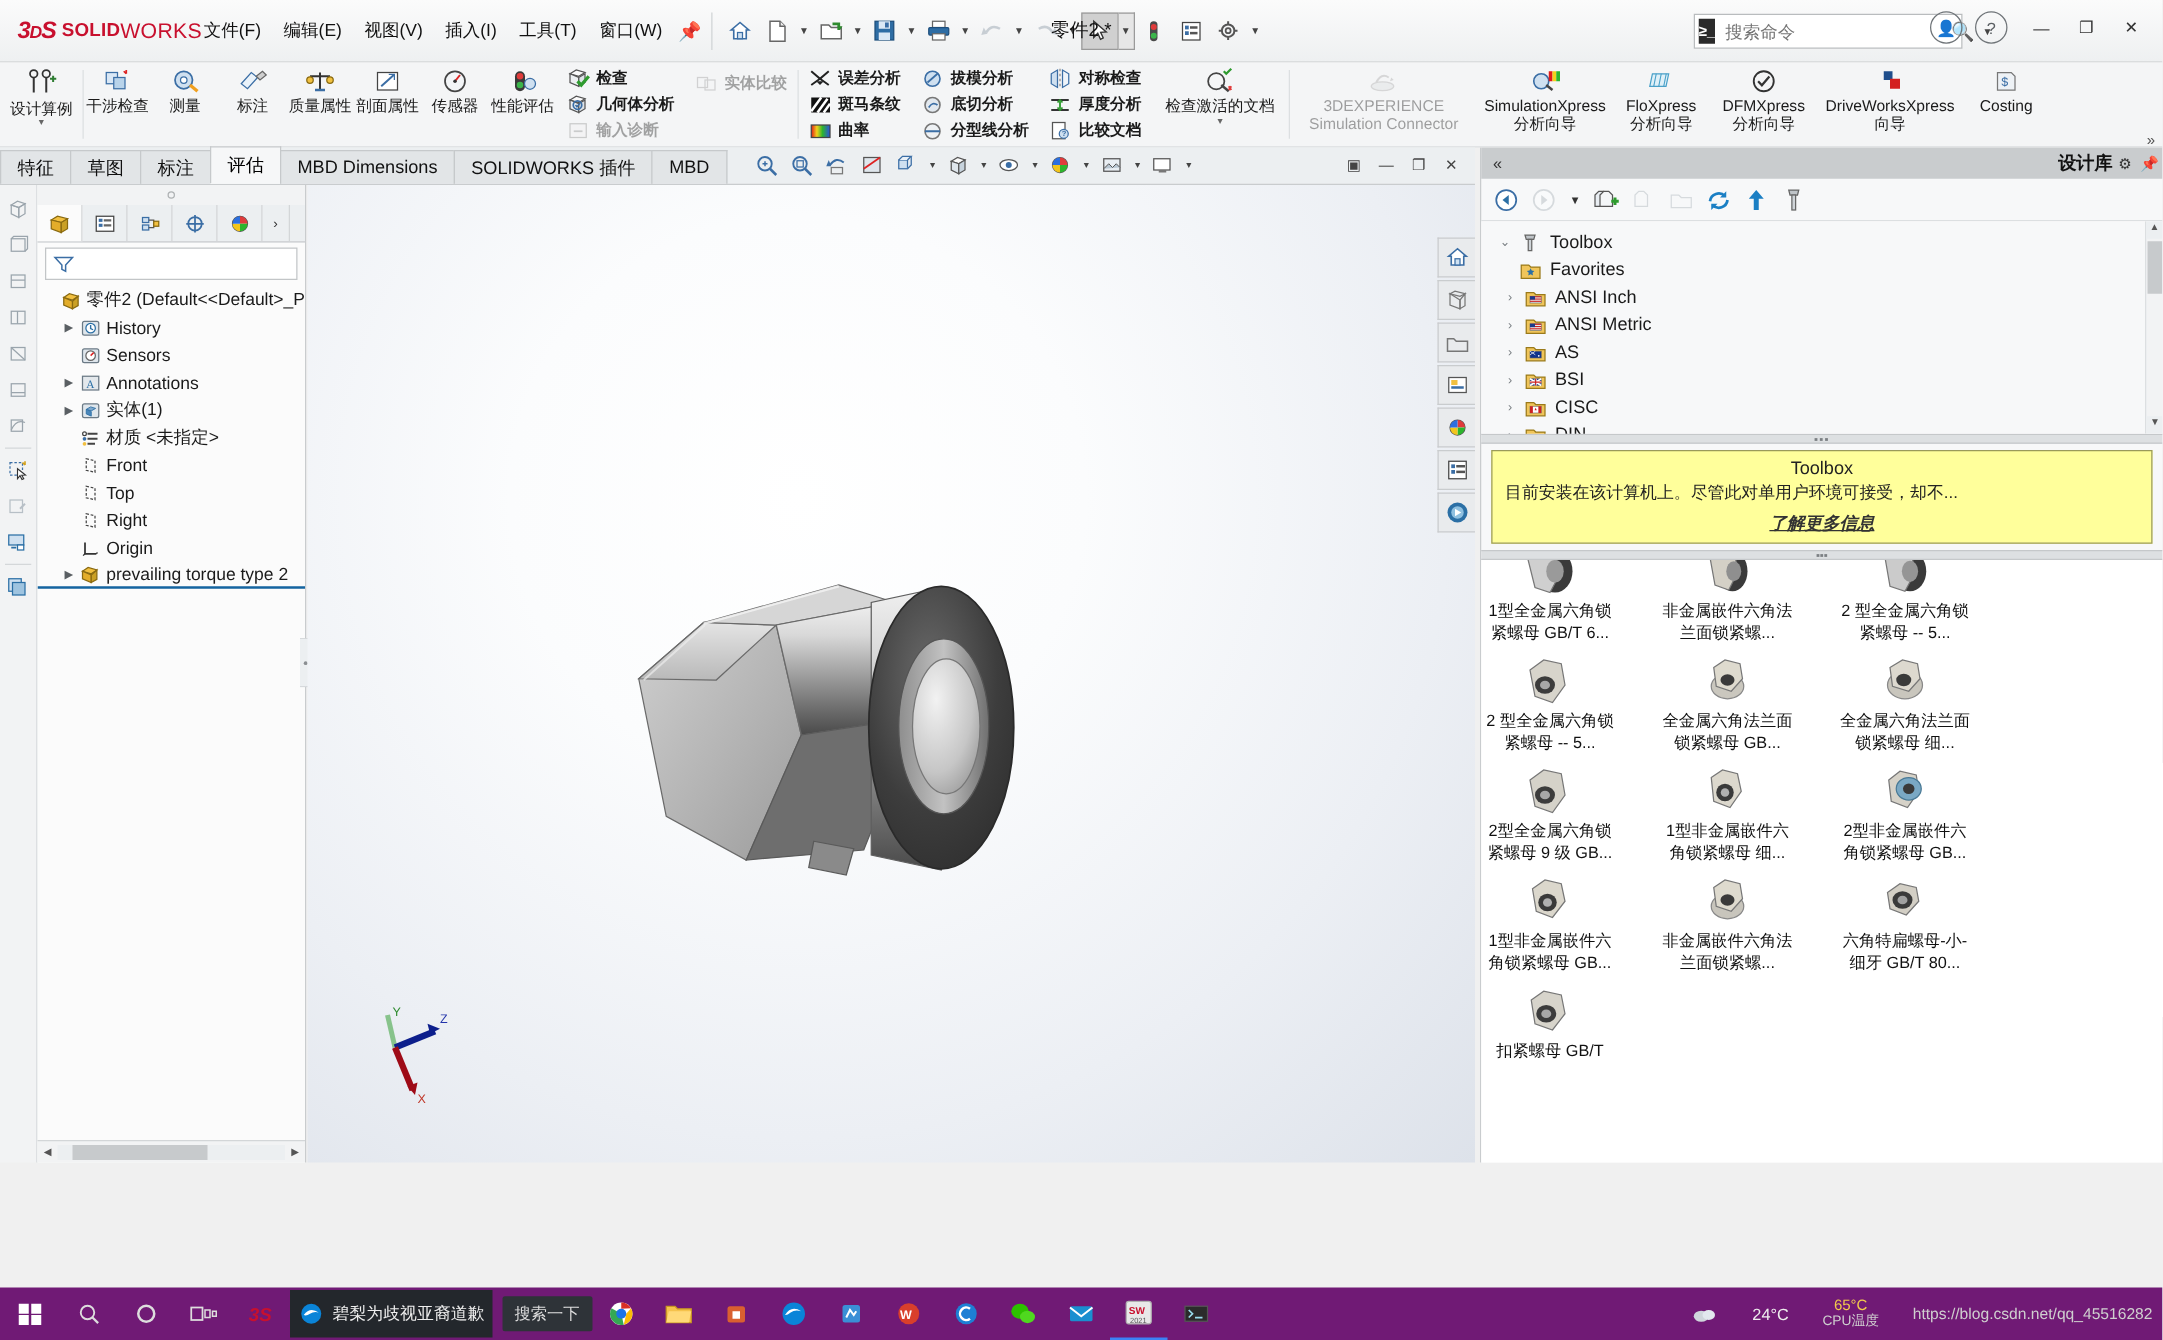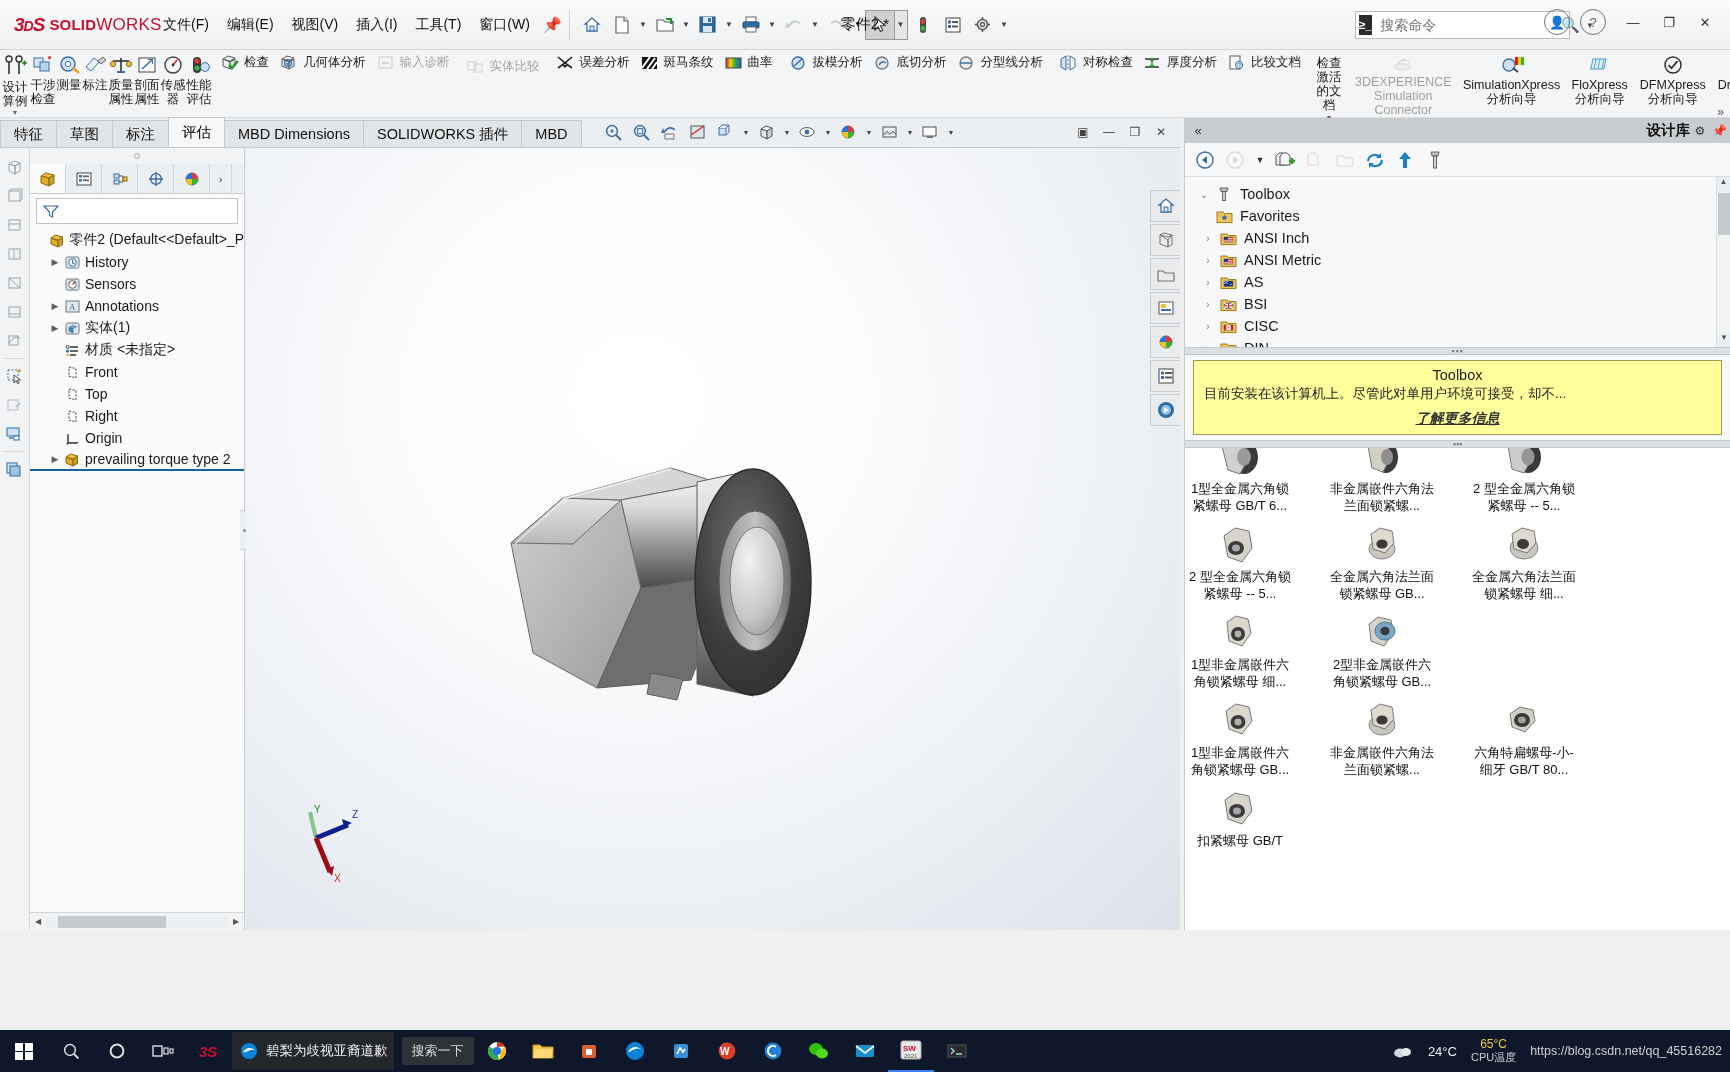--- a/index.html
+++ b/index.html
@@ -52,21 +52,21 @@
     position:absolute; left:0; top:50px; width:1730px; height:68px;
     background:#f4f5f6; border-bottom:1px solid #dadde0; display:flex; align-items:stretch;
   }
   .rb-sep{ width:1px; background:#dcdfe1; margin:6px 0; }
   .rb-big{ width:66px; display:flex; flex-direction:column; align-items:center; justify-content:flex-start;
      padding-top:4px; cursor:default; }
   .rb-big .lbl{ font-size:12.5px; text-align:center; line-height:14px; margin-top:2px; color:#1a1a1a;}
   .rb-big .tri{ font-size:7px; color:#666; margin-top:1px;}
   .rb-med{ width:54px; display:flex; flex-direction:column; align-items:center; padding-top:4px; cursor:default;}
   .rb-med .lbl{ font-size:12.5px; text-align:center; line-height:14px; margin-top:2px;}
-  .rb-col{ display:flex; flex-direction:row; justify-content:center; padding:2px 3px; }
+  .rb-col{ display:flex; flex-direction:column; justify-content:center; padding:2px 3px;font-weight:bold; }
   .rb-row{ display:flex; align-items:center; height:21px; padding:0 5px; cursor:default; white-space:nowrap;}
   .rb-row .lbl{ font-size:12.5px; margin-left:5px; }
   .rb-row.dis{ opacity:.38; }
   .rb-wide{ display:flex; flex-direction:column; align-items:center; padding:4px 6px 0 6px; cursor:default;}
   .rb-wide .lbl{ font-size:12.5px; text-align:center; line-height:14px; margin-top:2px;}
   .rb-wide.dis{ opacity:.4; }
   .rb-expand{ position:absolute; right:6px; top:55px; color:#555; font-size:12px;}
   .ico{ display:inline-block; }
 
   
@@ -165,30 +165,30 @@
   .grid-split{ height:8px; background:#dde0e2; border-top:1px solid #c5c8ca; border-bottom:1px solid #c5c8ca;
     display:flex; align-items:center; justify-content:center; position:relative;}
   .grid{ flex:1; background:#fff; overflow:hidden; position:relative; padding-top:2px;}
   .grow{ display:flex;gap:32px; }
   .gcell{ width:110px; display:flex; flex-direction:column; align-items:center; padding:4px 2px 2px 2px; cursor:default;}
   .gcell .cap{ font-size:13px; text-align:center; line-height:17px; color:#111; margin-top:2px; width:106px;}
   .gnut{ width:52px; height:46px; }
 
   
   .taskbar{
-    position:absolute; left:0; bottom:0; width:1730px; height:42px; background:#0f172a;
+    position:absolute; left:0; bottom:0; width:1730px; height:42px; background:#701a75;
     display:flex; align-items:center; color:#e8e8e8;
   }
   .tb-start{ width:48px;height:42px;display:flex;align-items:center;justify-content:center;}
   .tb-ico{ width:46px;height:42px;display:flex;align-items:center;justify-content:center;}
   .news{ display:flex; align-items:center; height:38px; padding:0 6px; background:#23272c;}
   .news .txt{ font-size:13.5px; margin-left:6px; color:#eee; white-space:nowrap;}
   .searchbox{ background:#2e3338; height:28px; display:flex; align-items:center; padding:0 10px;
      margin-left:8px; font-size:13px; color:#ddd; border-radius:2px;}
-  .tb-right{ margin-left:auto; display:flex; align-items:center; padding-right:8px; gap:14px;}
+  .tb-right{ margin-left:auto; display:flex; align-items:center; padding-right:8px; gap:27px;}
   .tb-right .w{ font-size:13px; color:#eee;}
   .cpu{ text-align:center; line-height:13px; font-size:11px;}
   .cpu .v{ color:#f2c94c; font-size:12px;}
   .wm{ font-size:12.5px; color:#cfcfcf; }
   .underline-red{ border-bottom:2px solid #3b82f6; }
 </style>
 </head>
 <body>
 
 <div class="app">
@@ -1331,20 +1331,28 @@
               <path d="M14 14 l10-6 l12 3 l2 12 l-9 10 l-13-4Z" fill="#ddd9cf" stroke="#777"></path>
               <ellipse cx="25" cy="24" rx="6" ry="5" fill="#3a3a3a"></ellipse>
             </svg>
           <div class="cap">全金属六角法兰面锁紧螺母 细...</div>
         </div>
       </div>
 
       <div class="grow">
         <div class="gcell">
           <svg class="gnut" viewBox="0 0 52 46">
+              <path d="M10 16 l11-8 l14 3 l3 17 l-10 14 l-14-5Z" fill="#d5d2c9" stroke="#777"></path>
+              <ellipse cx="22" cy="28" rx="8" ry="7" fill="#3c3c3c"></ellipse>
+              <ellipse cx="22" cy="28" rx="4" ry="3.4" fill="#a8a8a8"></ellipse>
+            </svg>
+          <div class="cap">2型全金属六角锁紧螺母 9 级 GB...</div>
+        </div>
+        <div class="gcell">
+          <svg class="gnut" viewBox="0 0 52 46">
               <path d="M13 14 l9-6 l12 3 l3 14 l-9 13 l-13-5Z" fill="#dcd8cd" stroke="#777"></path>
               <ellipse cx="24" cy="26" rx="7" ry="7" fill="#3a3a3a"></ellipse>
               <ellipse cx="24" cy="26" rx="3.4" ry="3.4" fill="#b0b0b0"></ellipse>
             </svg>
           <div class="cap">1型非金属嵌件六角锁紧螺母 细...</div>
         </div>
         <div class="gcell">
           <svg class="gnut" viewBox="0 0 52 46">
               <path d="M13 16 l9-7 l13 3 l2 13 l-9 13 l-13-5Z" fill="#d6d2c8" stroke="#777"></path>
               <ellipse cx="29" cy="23" rx="10" ry="9" fill="#7aa8c4" stroke="#4a7a96"></ellipse>

